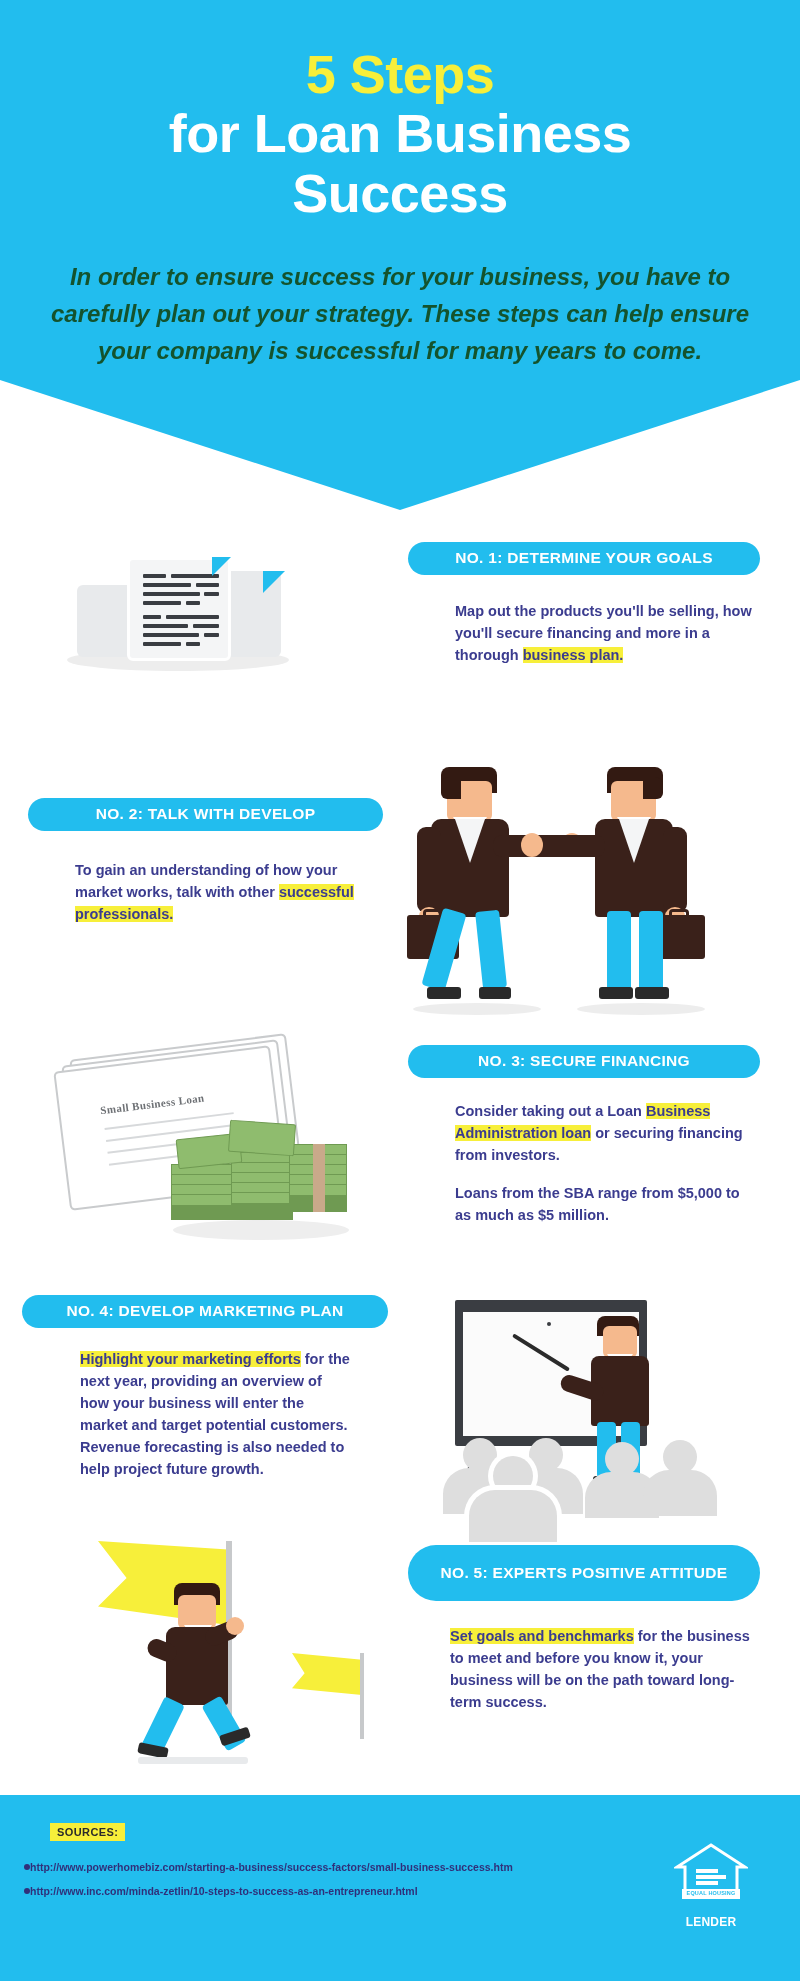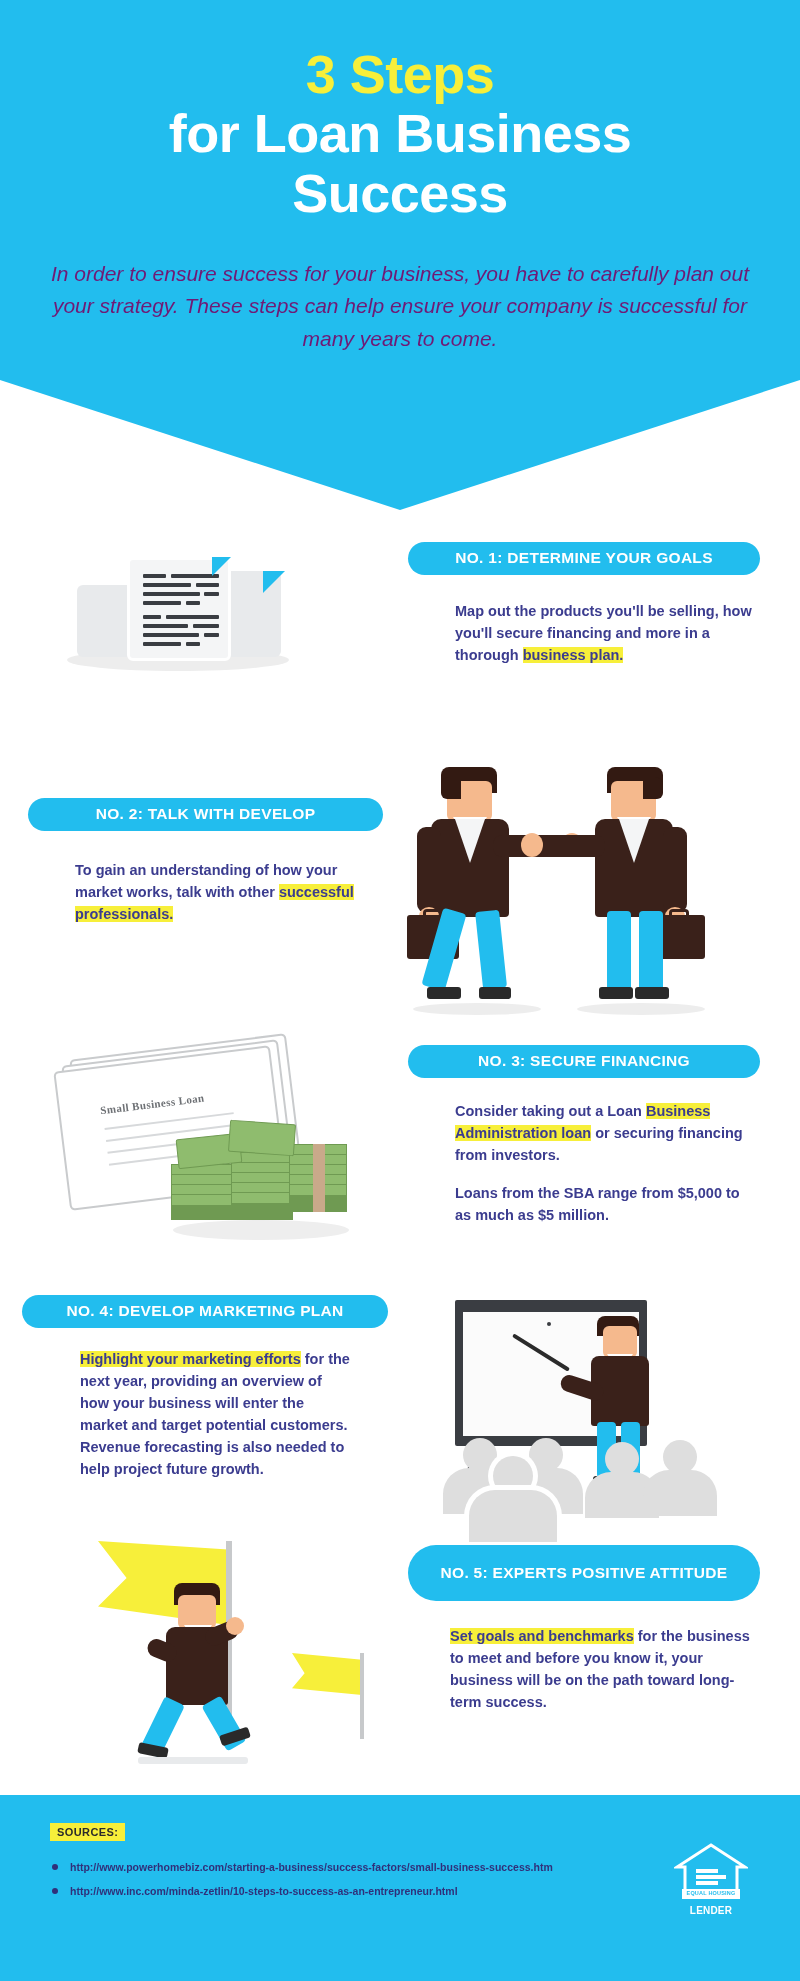--- a/index.html
+++ b/index.html
@@ -45,25 +45,25 @@
   .title-line3 {
     font-size: 54px;
     font-weight: bold;
     color: #ffffff;
     letter-spacing: -0.5px;
     line-height: 1.12;
   }
   .subtitle {
     margin: 34px auto 0;
     width: 700px;
-    font-size: 21px;
+    font-size: 24px;
     font-style: italic;
-    color: #701a75;
+    color: #14532d;
     line-height: 1.55;
-    font-weight: 400;
+    font-weight: 700;
   }
 
   
   .pill {
     position: absolute;
     background: #22bdee;
     color: #ffffff;
     border-radius: 40px;
     font-weight: bold;
     font-size: 15.5px;
@@ -185,24 +185,24 @@
     left: 50px; top: 28px;
     background: #f7ef3a;
     color: #2b2b2b;
     font-size: 11px;
     font-weight: bold;
     letter-spacing: 0.4px;
     padding: 3px 7px;
   }
   .source-row {
     position: absolute;
-    left: 52px;
+    left: 24px;
     display: flex;
     align-items: center;
-    gap: 12px;
+    gap: 0;
     font-size: 10.5px;
     color: #30307a;
     font-weight: bold;
   }
   .bullet {
     width: 6px; height: 6px;
     border-radius: 50%;
     background: #30307a;
     flex: 0 0 auto;
   }
@@ -220,21 +220,21 @@
     letter-spacing: 0.2px;
     width: 100%;
   }
 </style>
 </head>
 <body>
 
 <div class="infographic">
 
   <div class="header">
-    <div class="title-line1">3 Steps</div>
+    <div class="title-line1">5 Steps</div>
     <div class="title-line2">for Loan Business</div>
     <div class="title-line3">Success</div>
     <div class="subtitle">In order to ensure success for your business, you have to carefully plan out your strategy. These steps can help ensure your company is successful for many years to come.</div>
   </div>
 
   <div class="ill" style="left:55px; top:545px; width:250px; height:130px;">
     <div class="shadow-ell" style="left:12px; top:104px; width:222px; height:22px;"></div>
     <div class="doc-back" style="left:22px; top:40px; width:60px; height:72px;"></div>
     <div class="doc-back" style="left:160px; top:26px; width:66px; height:86px;"></div>
     <div class="doc-fold" style="left:208px; top:26px;"></div>
@@ -443,17 +443,17 @@
 
     <div class="hud-logo">
       <svg viewBox="0 0 74 58" width="74" height="58">
         <polygon points="37,2 71,24 63,24 63,48 11,48 11,24 3,24" fill="none" stroke="#ffffff" stroke-width="3"></polygon>
         <rect x="22" y="32" width="30" height="4" fill="#ffffff"></rect>
         <rect x="22" y="38" width="22" height="4" fill="#ffffff"></rect>
         <rect x="22" y="26" width="22" height="4" fill="#ffffff"></rect>
       </svg>
       <div style="position:absolute; left:8px; top:46px; width:58px; height:10px; background:#ffffff;"></div>
       <div class="hud-label" style="top:47px; color:#22bdee;">EQUAL HOUSING</div>
-      <div class="hud-label" style="top:62px; font-size:10px;">LENDER</div>
+      <div class="hud-label" style="top:72px; font-size:12px;">LENDER</div>
     </div>
   </div>
 
 </div>
 
 </body></html>

